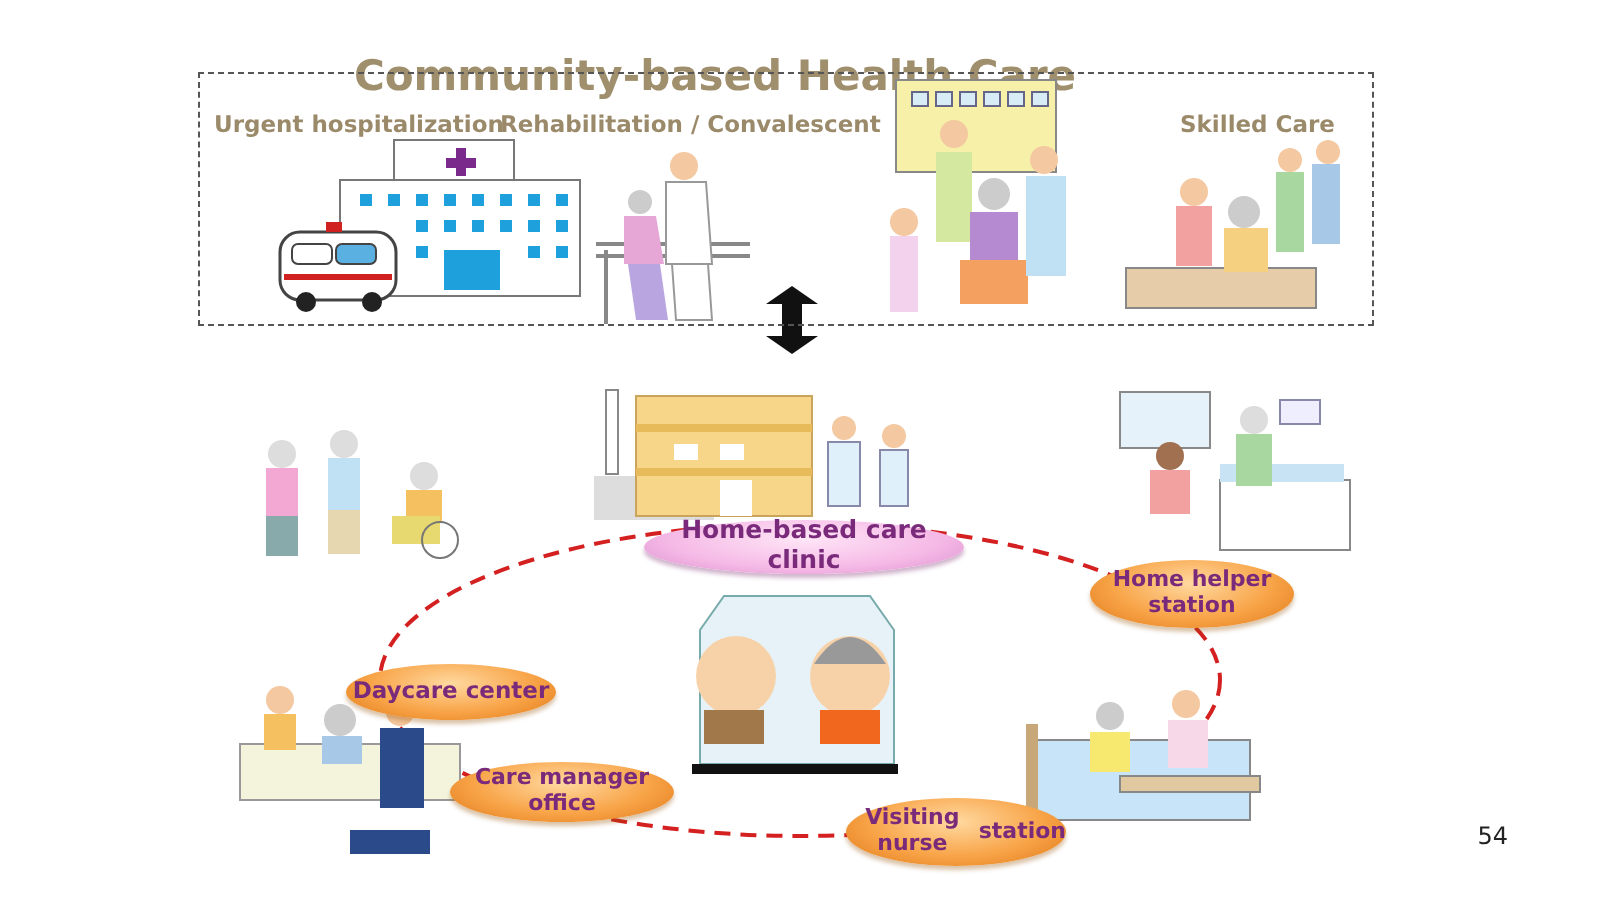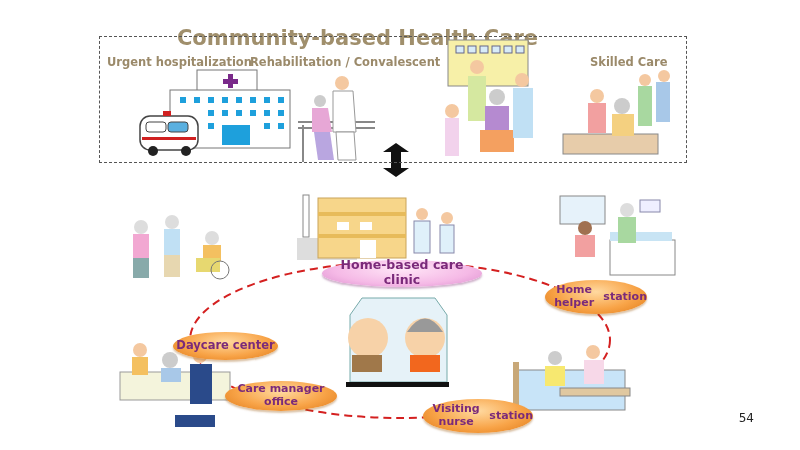--- a/index.html
+++ b/index.html
@@ -185,21 +185,21 @@
 <div class="box-label" style="left:590px; top:55px;text-align:center;">Skilled Care</div>
 
 <div class="ellipse pink" style="left:322px; top:260px; width:160px; height:27px; font-size:12.5px;align-items:flex-end;">
   <span>Home-based care clinic</span>
 </div>
 
 <div class="ellipse orange" style="left:173px; top:288px; width:105px; height:28px; font-size:11.5px;margin-top:44px;">
   <span>Daycare center</span>
 </div>
 
-<div class="ellipse orange" style="left:545px; top:280px; width:102px; height:34px; font-size:11px; flex-direction:row;">
+<div class="ellipse orange" style="left:545px; top:280px; width:102px; height:34px; font-size:11px; flex-direction:column;">
   <span>Home helper</span>
   <span>station</span>
 </div>
 
 <div class="ellipse orange" style="left:225px; top:381px; width:112px; height:30px; font-size:11px;">
   <span>Care manager office</span>
 </div>
 
 <div class="ellipse orange" style="left:423px; top:399px; width:110px; height:34px; font-size:11px; flex-direction:row;">
   <span>Visiting nurse</span>

